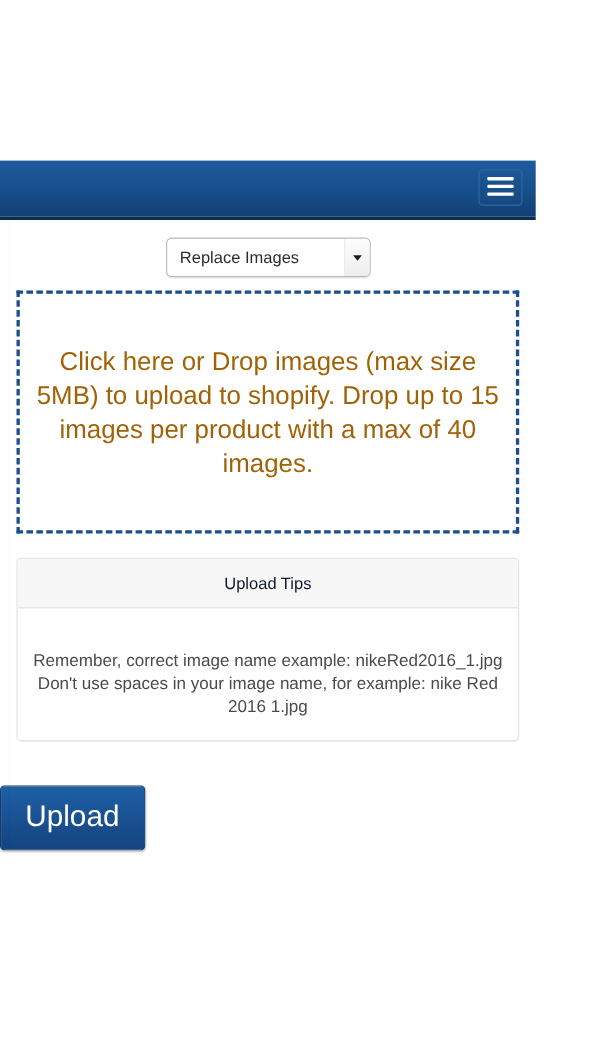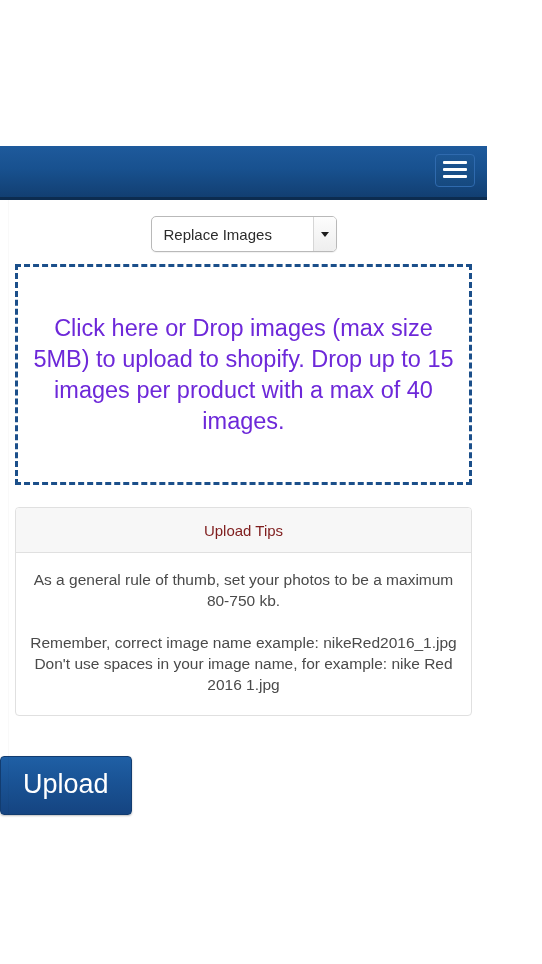--- a/index.html
+++ b/index.html
@@ -154,21 +154,21 @@
     height: 221px;
     border: 3px dashed #1b4f8a;
     background: #ffffff;
     display: flex;
     align-items: center;
     justify-content: center;
     box-sizing: border-box;
     cursor: pointer;
   }
   .dropzone-text {
-    color: #6d28d9;
+    color: #a16207;
     font-size: 23.5px;
     line-height: 31px;
     text-align: center;
     max-width: 440px;
     font-weight: 400;
   }
 
   
   .tips-panel {
     margin: 22px 15px 0 15px;
@@ -176,21 +176,21 @@
     border-radius: 4px;
     background: #ffffff;
     box-sizing: border-box;
     overflow: hidden;
   }
   .tips-header {
     background: #f7f7f7;
     border-bottom: 1px solid #e0e0e0;
     text-align: center;
     font-size: 15px;
-    color: #7f1d1d;
+    color: #0f172a;
     padding: 14px 10px 13px 10px;
   }
   .tips-body {
     padding: 16px 10px 20px 10px;
     text-align: center;
     color: #4a4a4a;
     font-size: 15.5px;
     line-height: 21px;
   }
   .tips-body .tip-strong {
@@ -256,21 +256,20 @@
       </span>
     </div>
 
     <div class="dropzone">
       <div class="dropzone-text">Click here or Drop images (max size 5MB) to upload to shopify. Drop up to 15 images per product with a max of 40 images.</div>
     </div>
 
     <div class="tips-panel">
       <div class="tips-header">Upload Tips</div>
       <div class="tips-body">
-        <span class="tip-line">As a general rule of thumb, set your photos to be a maximum 80-750 kb.</span>
         <div class="tips-spacer"></div>
         <span class="tip-line">Remember, correct image name example: nikeRed2016_1.jpg</span>
         <span class="tip-line">Don't use spaces in your image name, for example: nike Red 2016 1.jpg</span>
       </div>
     </div>
 
     <div class="upload-row">
       <span class="upload-button">Upload</span>
     </div>
   </div>

